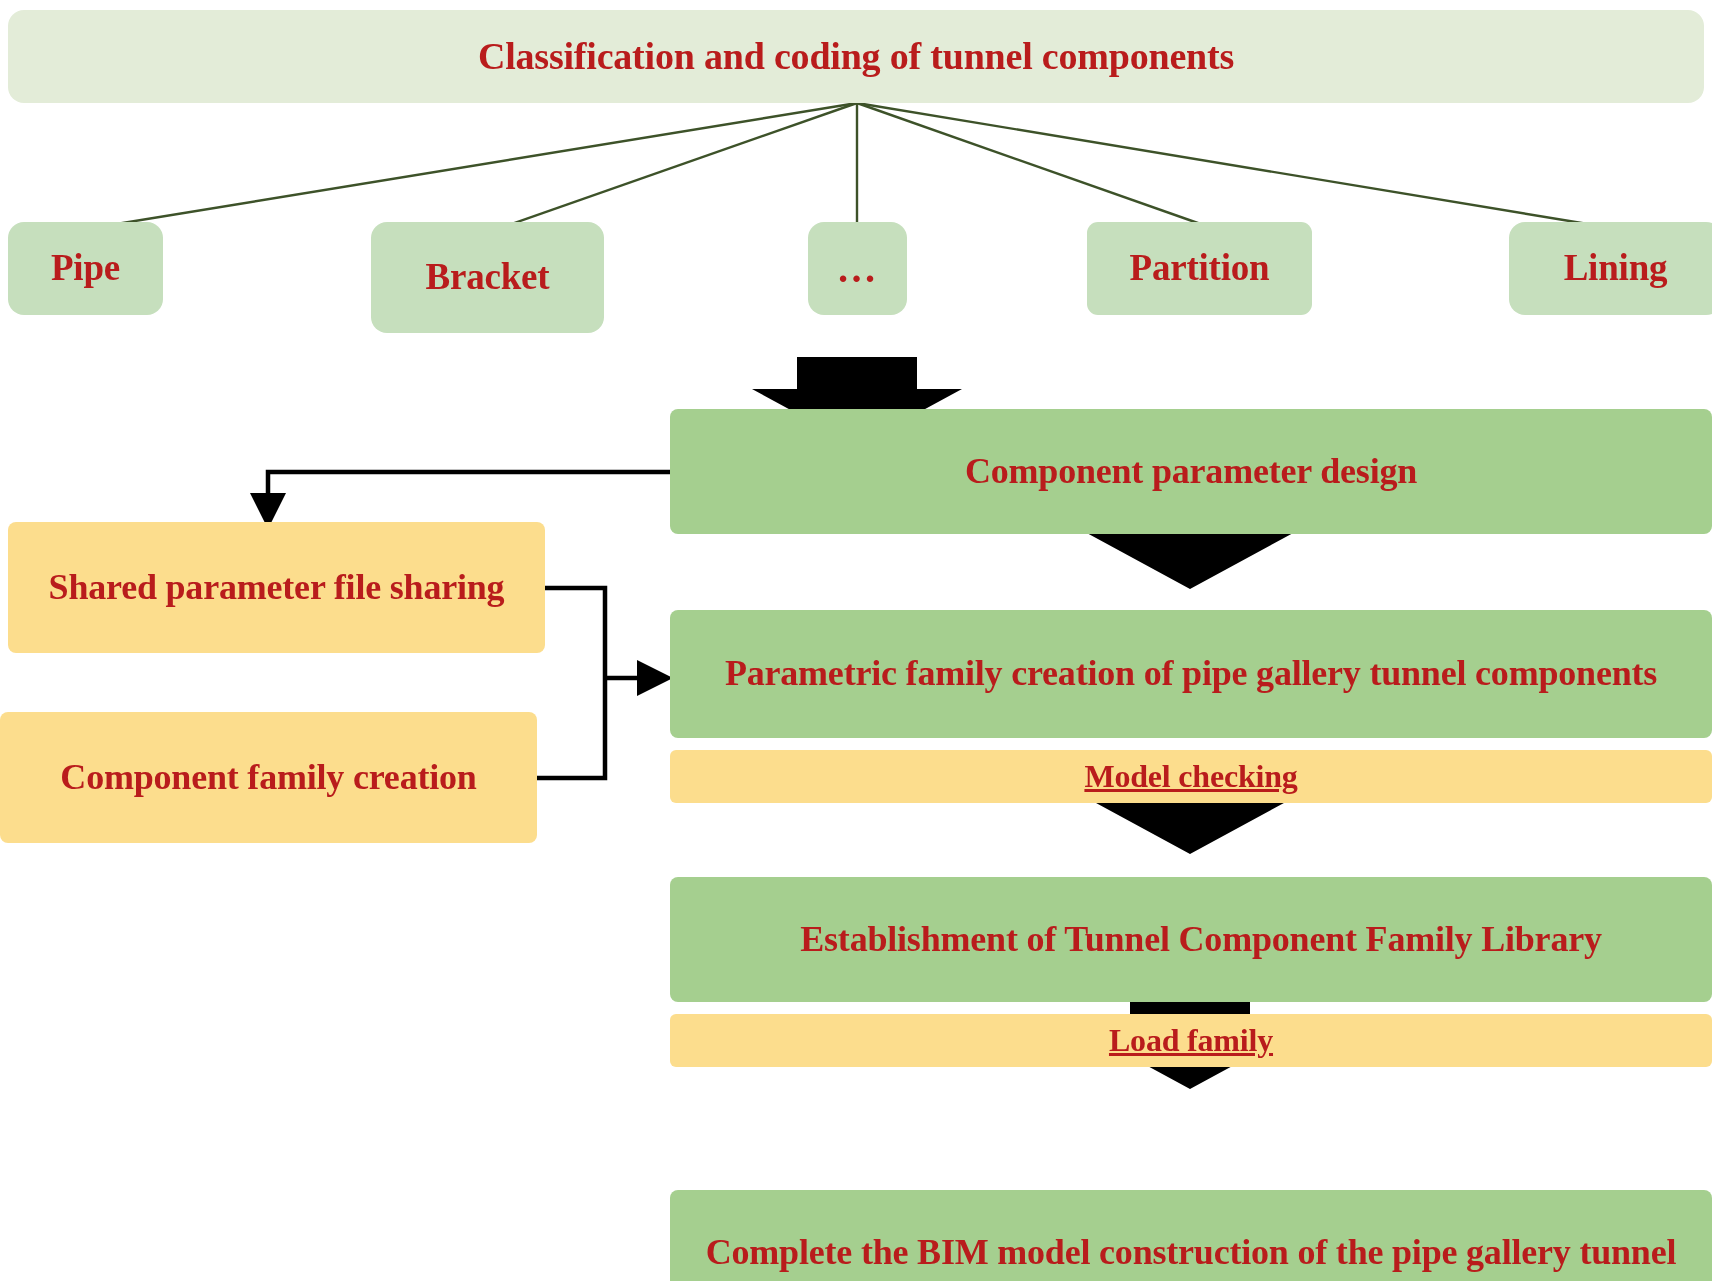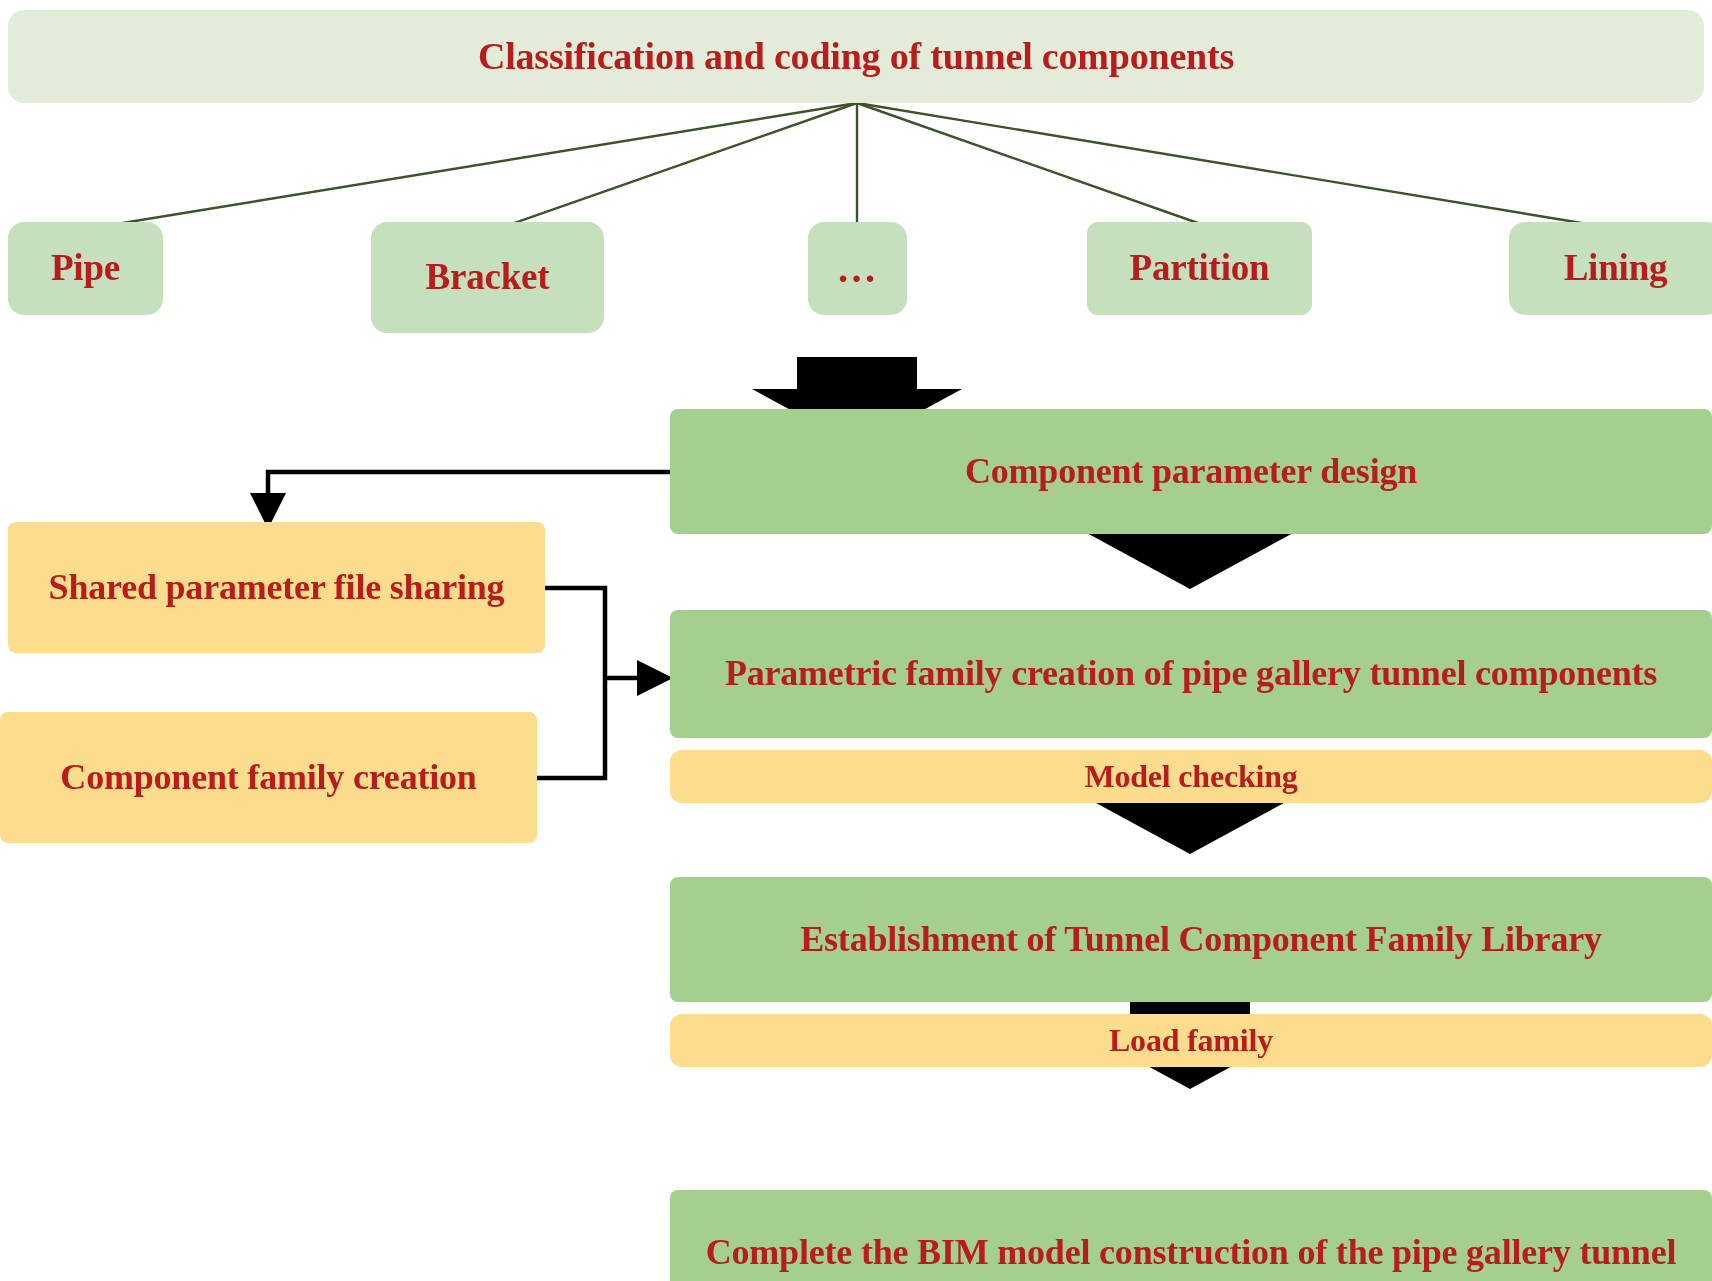--- a/index.html
+++ b/index.html
@@ -36,22 +36,23 @@
   }
   .cat-node {
     border-radius: 16px;
     font-size: 37px;
   }
   .proc-node {
     border-radius: 8px;
     font-size: 36px;
   }
   .strip-node {
-    border-radius: 12px;
+    border-radius: 6px;
     font-size: 32px;
+    text-decoration: underline;
   }
   .svg-layer {
     position: absolute;
     left: 0;
     top: 0;
     width: 1712px;
     height: 1281px;
     pointer-events: none;
   }
   .dots {

